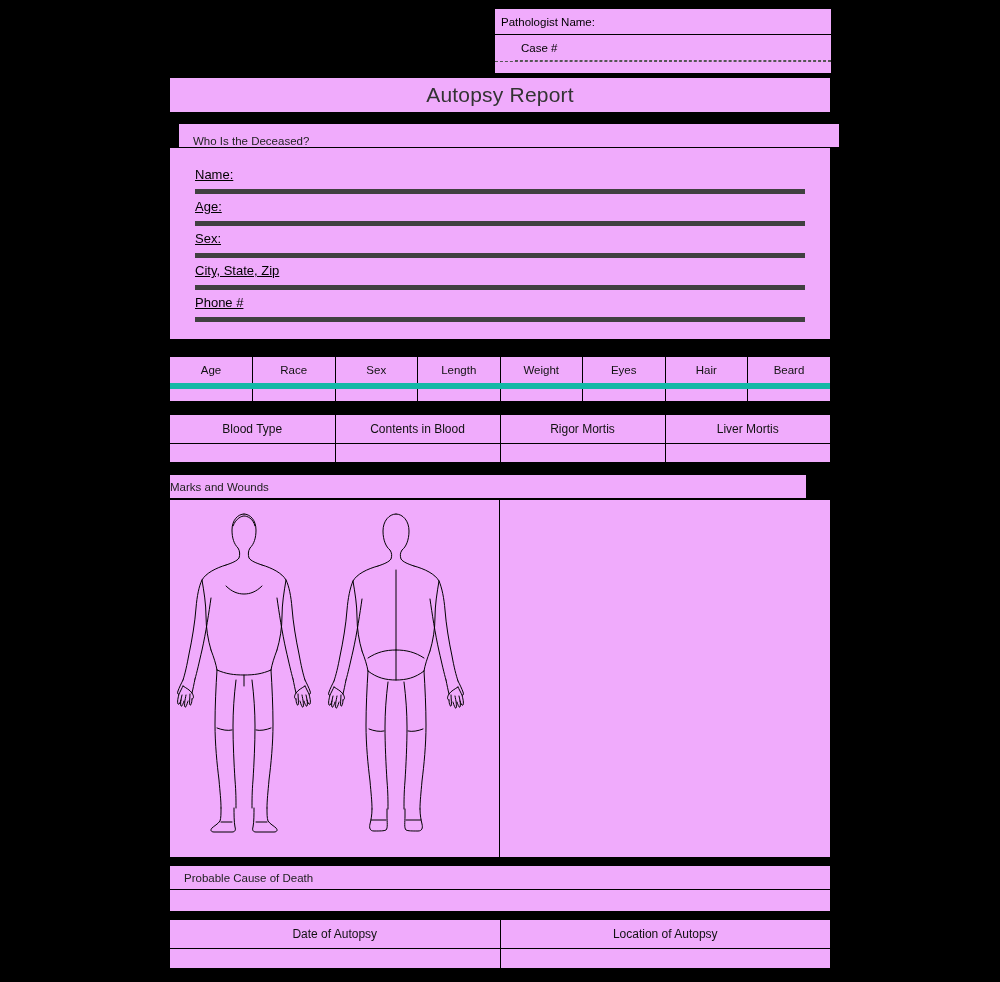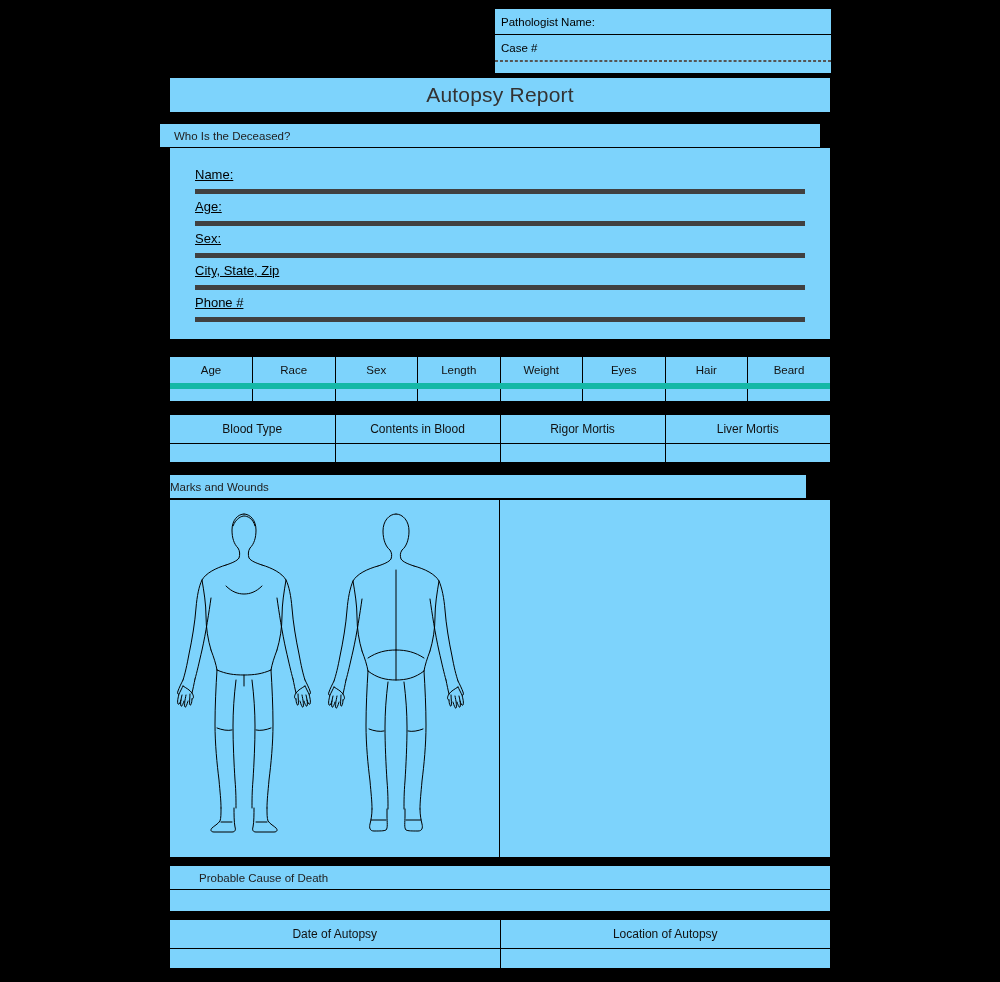--- a/index.html
+++ b/index.html
@@ -14,21 +14,21 @@
   .page {
     position: relative;
     width: 1000px;
     height: 982px;
     background: #000000;
   }
 
   
   .panel {
     position: absolute;
-    background: #7dd3fc;
+    background: #f0abfc;
     border: 1px solid #000000;
     box-sizing: border-box;
   }
 
   
   .hdr-block {
     left: 494px;
     top: 8px;
     width: 338px;
     height: 66px;
@@ -39,20 +39,21 @@
     line-height: 26px;
     padding-left: 6px;
     font-size: 11.5px;
     color: #000;
     border-bottom: 1px solid #000000;
     box-sizing: border-box;
   }
   .hdr-row.last {
     border-bottom: 1px dashed #555;
     height: 26px;
+    margin-left: 20px;
   }
   .hdr-dashed {
     height: 12px;
     border-top: 1px dashed #555;
     box-sizing: border-box;
   }
 
   
   .title-bar {
     left: 168px;
@@ -65,28 +66,28 @@
     justify-content: center;
   }
   .title-text {
     font-size: 21px;
     color: #333333;
     letter-spacing: .2px;
   }
 
   
   .deceased-head {
-    left: 158px;
+    left: 177px;
     top: 122px;
     width: 664px;
     height: 26px;
     border: 2px solid #000000;
     border-bottom: 1px solid #000000;
     display: flex;
-    align-items: center;
+    align-items: flex-end;
   }
   .deceased-head span {
     font-size: 11.5px;
     padding-left: 14px;
     color: #222;
   }
   .deceased-body {
     left: 168px;
     top: 148px;
     width: 664px;
@@ -207,21 +208,21 @@
     top: 864px;
     width: 664px;
     height: 26px;
     border: 2px solid #000000;
     border-bottom: 1px solid #000000;
     display: flex;
     align-items: center;
   }
   .cod-head span {
     font-size: 11.5px;
-    padding-left: 29px;
+    padding-left: 14px;
     color: #222;
   }
   .cod-body {
     left: 168px;
     top: 890px;
     width: 664px;
     height: 23px;
     border: 2px solid #000000;
     border-top: none;
   }

